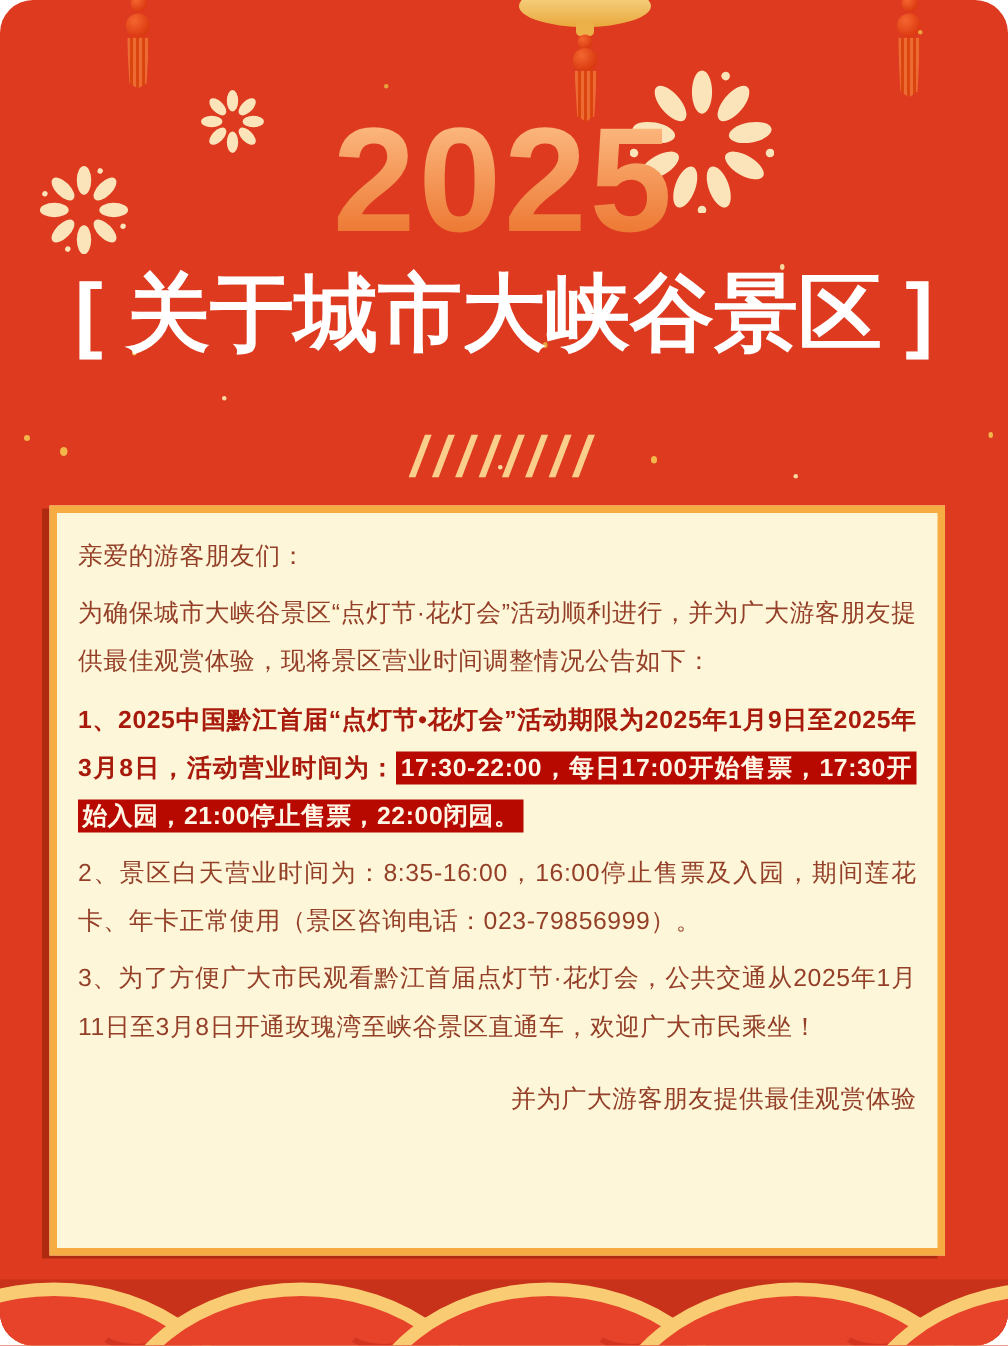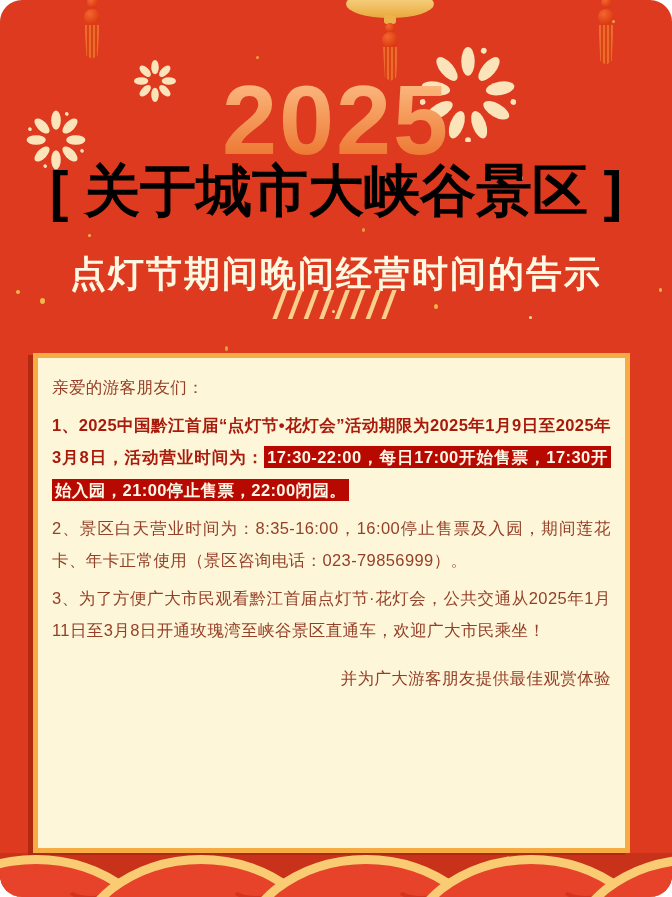--- a/index.html
+++ b/index.html
@@ -40,34 +40,34 @@
   
   .speck{position:absolute;border-radius:50%;z-index:1;}
   
   .year{
     position:absolute;top:70px;left:0;width:100%;z-index:2;
     text-align:center;font-size:99px;font-weight:800;line-height:1;letter-spacing:2px;
     background:linear-gradient(180deg,#FDBE86 5%,#EC7630 90%);
     -webkit-background-clip:text;background-clip:text;color:transparent;
   }
   .title1{
-    position:absolute;top:160px;left:0;width:100%;z-index:2;
-    text-align:center;font-size:56px;font-weight:800;color:#000000;letter-spacing:0px;line-height:1.1;
+    position:absolute;top:178px;left:0;width:100%;z-index:2;
+    text-align:center;font-size:56px;font-weight:800;color:#ffffff;letter-spacing:0px;line-height:1.1;
   }
   .title2{
     position:absolute;top:250px;left:0;width:100%;z-index:2;
     text-align:center;font-size:36px;font-weight:800;color:#FFF8E2;letter-spacing:2px;
   }
   .slashes{
     position:absolute;top:284px;left:0;width:100%;z-index:2;
     text-align:center;font-size:38px;font-weight:800;font-style:italic;color:#FACF8C;letter-spacing:5px;
   }
   
   .card{
-    position:absolute;left:33px;top:353px;width:587px;height:490px;z-index:3;
+    position:absolute;left:33px;top:337px;width:587px;height:490px;z-index:3;
     background:#FDF6D8;border:5px solid #F7AC43;
     box-shadow:-5px 2px 0 rgba(168,40,14,0.85);
     box-sizing:content-box;
   }
   .card-inner{
     padding:13px 14px 10px 14px;
     font-size:16.5px;line-height:1.95;letter-spacing:0.4px;
     color:#943F28;text-align:justify;
   }
   .card-inner p{margin:0 0 6px 0;}
@@ -181,26 +181,26 @@
     <div class="speck" style="left:612px;top:20px;width:3px;height:3px;background:#E8A23C;"></div>
     <div class="speck" style="left:256px;top:56px;width:3px;height:3px;background:#E8A23C;"></div>
     <div class="speck" style="left:520px;top:176px;width:3px;height:4px;background:#F7D9A0;"></div>
     <div class="speck" style="left:88px;top:234px;width:3px;height:3px;background:#F3B64B;"></div>
     <div class="speck" style="left:40px;top:298px;width:5px;height:6px;background:#F3B64B;"></div>
     <div class="speck" style="left:362px;top:228px;width:3px;height:4px;background:#E8A23C;"></div>
   </div>
 
   <div class="year">2025</div>
   <div class="title1">[ 关于城市大峡谷景区 ]</div>
-  <div class="title2">点灯节期间晚间经营时间的告示</div>
   <div class="slashes">////////</div>
 
   <div class="card">
     <div class="card-inner">
       <p>亲爱的游客朋友们：</p>
+      <p>为确保城市大峡谷景区“点灯节·花灯会”活动顺利进行，并为广大游客朋友提供最佳观赏体验，现将景区营业时间调整情况公告如下：</p>
       <p class="p-bold"><span>1、2025中国黔江首届“点灯节•花灯会”活动期限为2025年1月9日至2025年3月8日，活动营业时间为：</span><span class="hl">17:30-22:00，每日17:00开始售票，17:30开始入园，21:00停止售票，22:00闭园。</span></p>
       <p>2、景区白天营业时间为：8:35-16:00，16:00停止售票及入园，期间莲花卡、年卡正常使用（景区咨询电话：023-79856999）。</p>
       <p>3、为了方便广大市民观看黔江首届点灯节·花灯会，公共交通从2025年1月11日至3月8日开通玫瑰湾至峡谷景区直通车，欢迎广大市民乘坐！</p>
       <div class="sig">
         <p>并为广大游客朋友提供最佳观赏体验</p>
       </div>
     </div>
   </div>
 
   <div class="lantern-row"></div>

